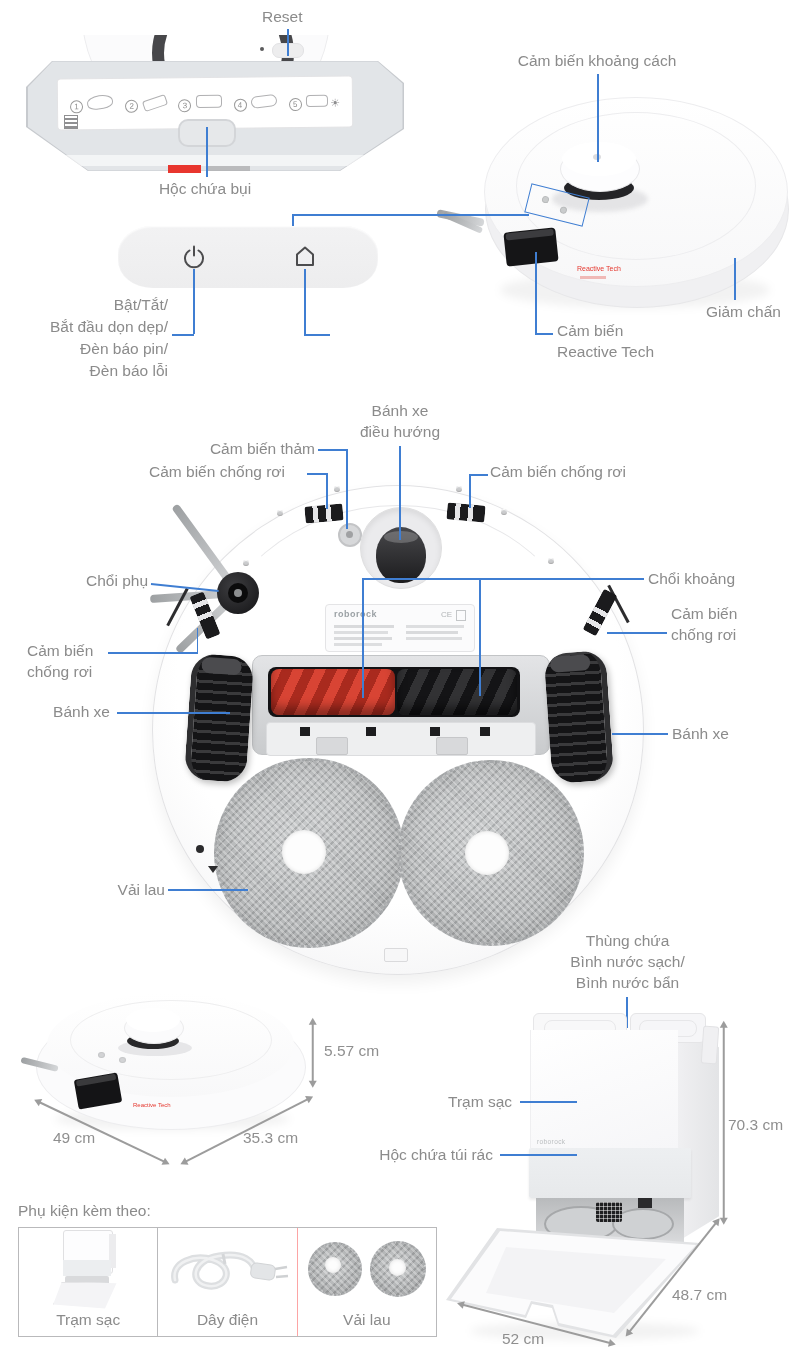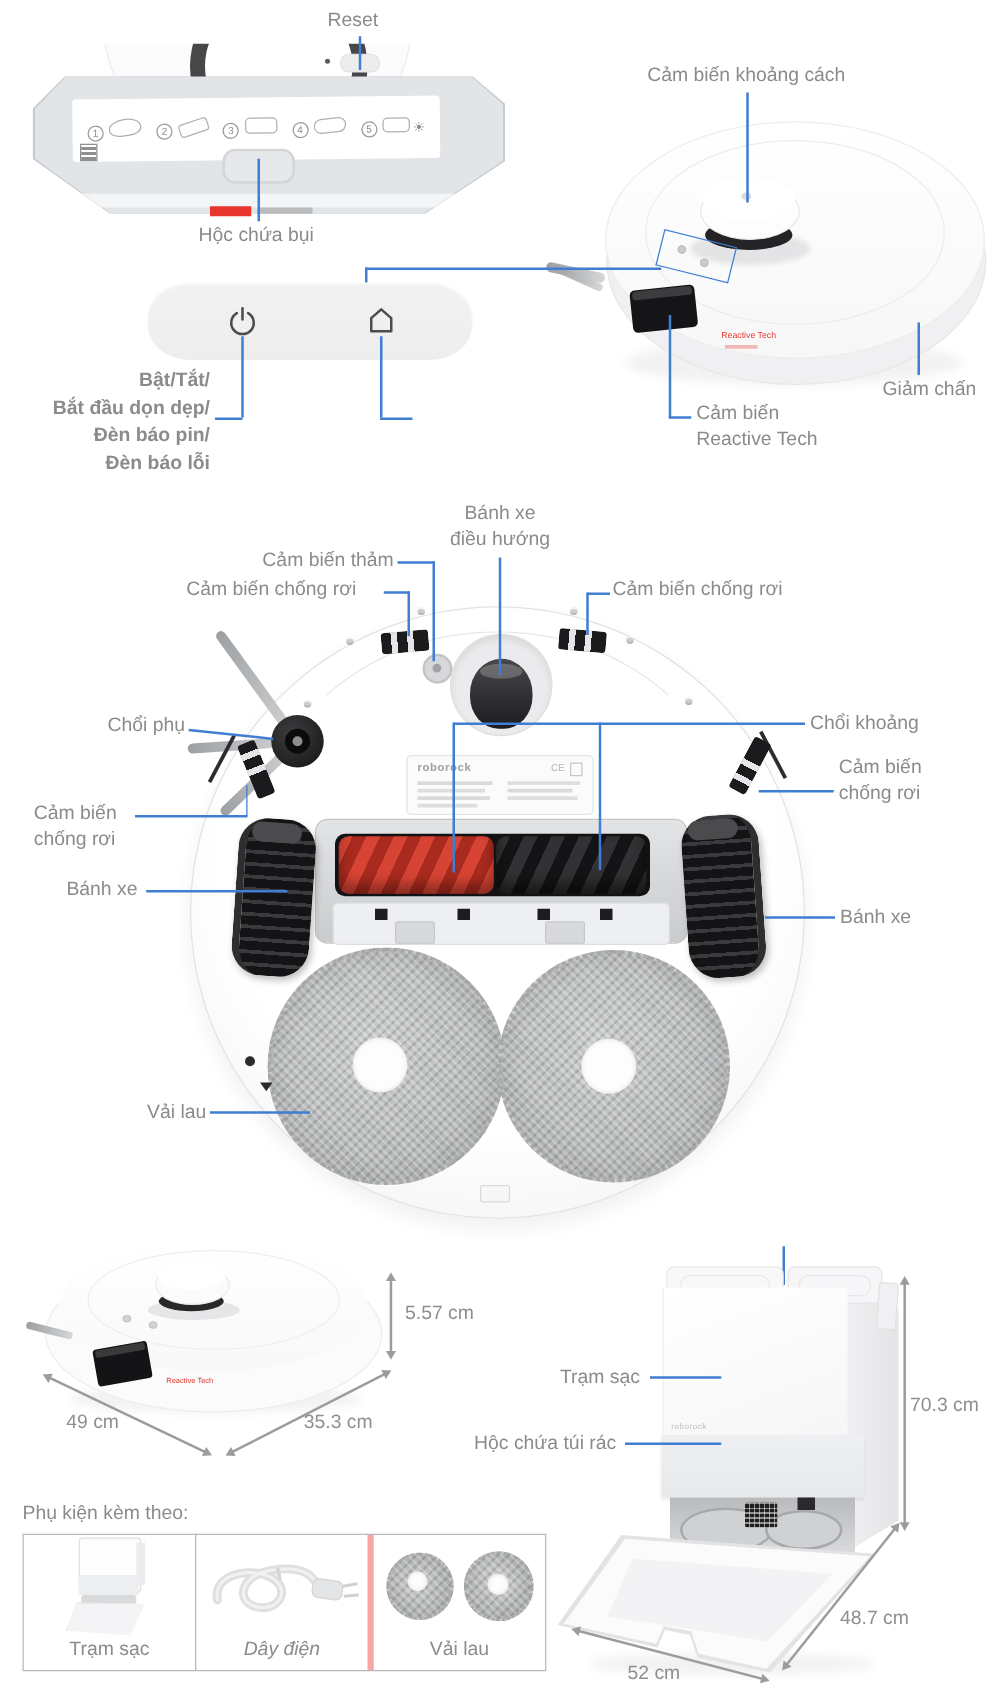--- a/index.html
+++ b/index.html
@@ -106,21 +106,21 @@
     <svg width="28" height="28" style="position:absolute;left:62px;top:17px;" viewBox="0 0 28 28">
       <path d="M9.5 7.5 A 9 9 0 1 0 18.5 7.5" fill="none" stroke="#4c4c4e" stroke-width="2" stroke-linecap="round"></path>
       <line x1="14" y1="3.5" x2="14" y2="12.5" stroke="#4c4c4e" stroke-width="2" stroke-linecap="round"></line>
     </svg>
     <svg width="28" height="28" style="position:absolute;left:173px;top:17px;" viewBox="0 0 28 28">
       <path d="M6 11.5 L14 4.5 L22 11.5 L22 22 L6 22 Z" fill="none" stroke="#4c4c4e" stroke-width="2" stroke-linejoin="round"></path>
     </svg>
   </div>
   <div class="bl" style="left:193px;top:269px;width:1.5px;height:65px;"></div>
   <div class="bl" style="left:172px;top:334px;width:22px;height:1.5px;"></div>
-  <div class="lbl r" style="left:8px;top:294px;width:160px;line-height:22px;font-weight:bold;">
+  <div class="lbl r" style="left:8px;top:294px;width:160px;line-height:22px;">
     <div>Bật/Tắt/</div>
     <div>Bắt đầu dọn dẹp/</div>
     <div>Đèn báo pin/</div>
     <div>Đèn báo lỗi</div>
   </div>
   <div class="bl" style="left:304px;top:269px;width:1.5px;height:65px;"></div>
   <div class="bl" style="left:304px;top:334px;width:26px;height:1.5px;"></div>
 
   <div class="ellipse" style="left:152px;top:485px;width:490px;height:488px;background:radial-gradient(circle at 50% 40%, #ffffff 58%, #f5f5f6 82%, #ebebed 100%);border:1px solid #e2e2e4;box-shadow:0 8px 16px rgba(0,0,0,.06);"></div>
   <div class="ellipse" style="left:210px;top:505px;width:374px;height:320px;border:1px solid transparent;border-top-color:#e7e7e9;"></div>
@@ -260,20 +260,25 @@
   <div class="tuft" style="left:20px;top:1066px;width:38px;height:6px;transform:rotate(14deg);"></div>
   <div class="abs" style="left:133px;top:1102px;font-size:6px;color:#e5372e;">Reactive Tech</div>
 
   <div class="darr" style="left:313px;top:1020px;width:64px;transform:rotate(90deg);"></div>
   <div class="dim" style="left:324px;top:1042px;">5.57 cm</div>
   <div class="darr" style="left:37px;top:1100px;width:144px;transform:rotate(25.5deg);"></div>
   <div class="dim" style="left:53px;top:1129px;">49 cm</div>
   <div class="darr" style="left:183px;top:1162px;width:143px;transform:rotate(-27.1deg);"></div>
   <div class="dim" style="left:243px;top:1129px;">35.3 cm</div>
 
+  <div class="lbl c" style="left:545px;top:930px;width:165px;">
+    <div>Thùng chứa</div>
+    <div>Bình nước sạch/</div>
+    <div>Bình nước bẩn</div>
+  </div>
   <div class="bl" style="left:626px;top:997px;width:1.5px;height:31px;"></div>
 
   <div class="ellipse" style="left:470px;top:1322px;width:230px;height:18px;background:rgba(0,0,0,.05);filter:blur(4px);"></div>
 
   <div class="abs" style="left:677px;top:1028px;width:42px;height:214px;background:linear-gradient(90deg,#f0f0f2,#e3e4e6);clip-path:polygon(0 0,100% 9%,100% 88%,0 100%);"></div>
 
   <div class="abs" style="left:533px;top:1013px;width:92px;height:28px;background:#f8f8f9;border:1px solid #e6e6e8;border-radius:6px;">
     <div class="abs" style="left:10px;top:6px;width:70px;height:15px;border:1px solid #e8e8ea;border-radius:8px;"></div>
   </div>
   <div class="abs" style="left:630px;top:1013px;width:74px;height:28px;background:#f6f6f8;border:1px solid #e5e5e7;border-radius:6px;">
@@ -319,21 +324,21 @@
           <div class="abs" style="left:10px;top:0;width:48px;height:42px;background:#fdfdfe;border:1px solid #e0e0e2;border-radius:3px;"></div>
           <div class="abs" style="left:56px;top:4px;width:7px;height:34px;background:#ececee;"></div>
           <div class="abs" style="left:10px;top:30px;width:48px;height:16px;background:#eceef0;"></div>
           <div class="abs" style="left:12px;top:46px;width:44px;height:12px;background:#d9dadc;border-radius:2px;"></div>
           <div class="abs" style="left:0;top:52px;width:70px;height:26px;background:#f4f4f6;border:1px solid #e4e4e6;clip-path:polygon(12% 0,88% 6%,72% 96%,0 82%);"></div>
         </div>
       </div>
       <div class="lbl c" style="position:static;padding-bottom:6px;">Trạm sạc</div>
     </div>
 
-    <div style="flex:1;border-right:5px solid #fca5a5;position:relative;display:flex;flex-direction:column;font-style:italic;">
+    <div style="flex:1;border-right:1px solid #fca5a5;position:relative;display:flex;flex-direction:column;">
       <div class="cellimgwrap">
         <svg width="124" height="66" viewBox="0 0 124 66">
           <path d="M10 44 C6 26 30 18 48 24 C70 31 62 52 44 50 C24 48 26 24 54 20 C80 16 88 26 90 34" fill="none" stroke="#dddfe1" stroke-width="7" stroke-linecap="round"></path>
           <path d="M10 44 C6 26 30 18 48 24 C70 31 62 52 44 50 C24 48 26 24 54 20 C80 16 88 26 90 34" fill="none" stroke="#f0f1f2" stroke-width="2.5" stroke-linecap="round"></path>
           <rect x="86" y="28" width="24" height="15" rx="5" fill="#e3e5e7" stroke="#d2d4d6" stroke-width="1" transform="rotate(8 98 35)"></rect>
           <line x1="110" y1="33" x2="122" y2="31" stroke="#cfd1d3" stroke-width="2.5"></line>
           <line x1="111" y1="41" x2="123" y2="40" stroke="#cfd1d3" stroke-width="2.5"></line>
           <line x1="58" y1="18" x2="60" y2="28" stroke="#d4d6d8" stroke-width="3"></line>
         </svg>
       </div>

